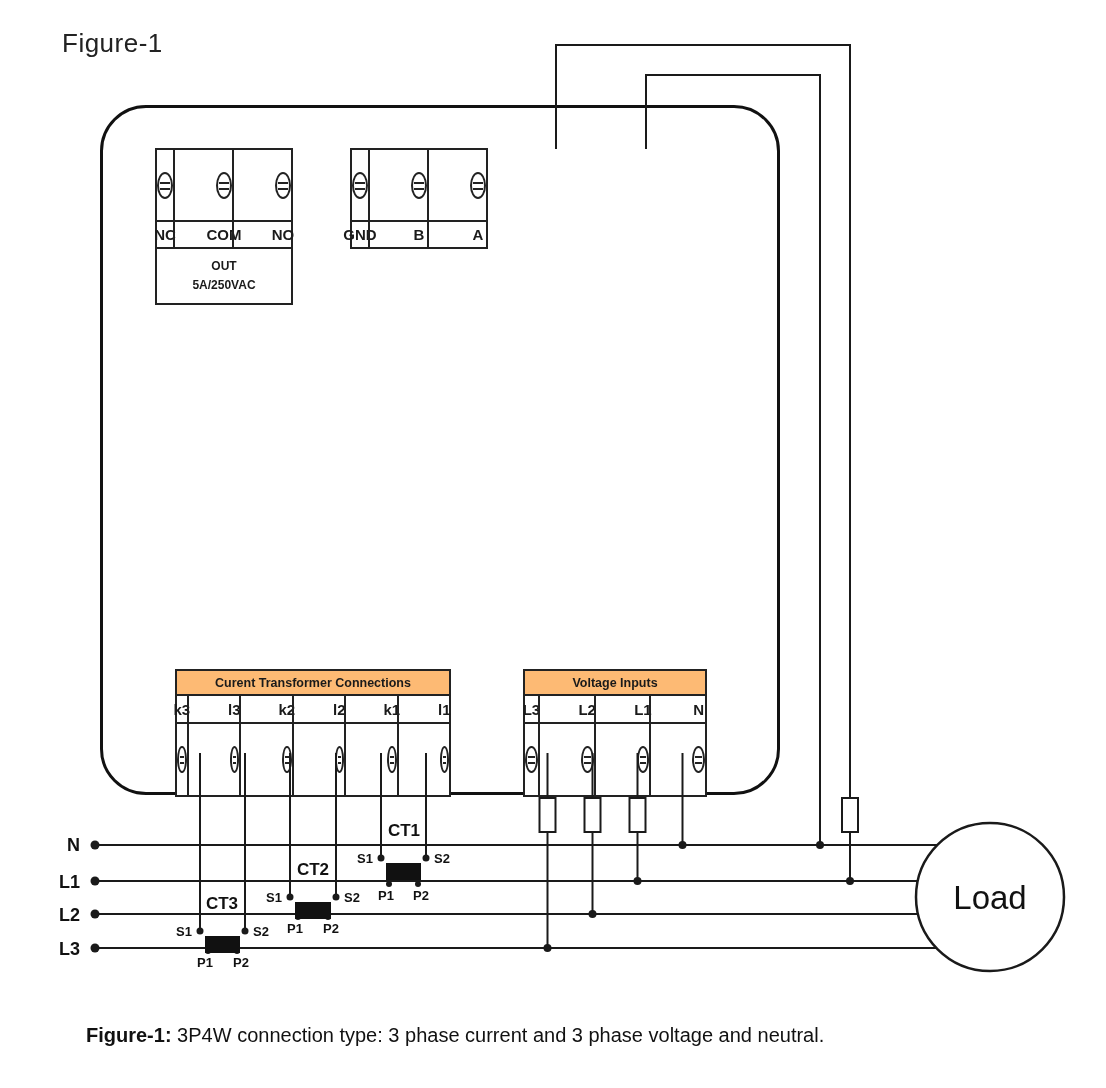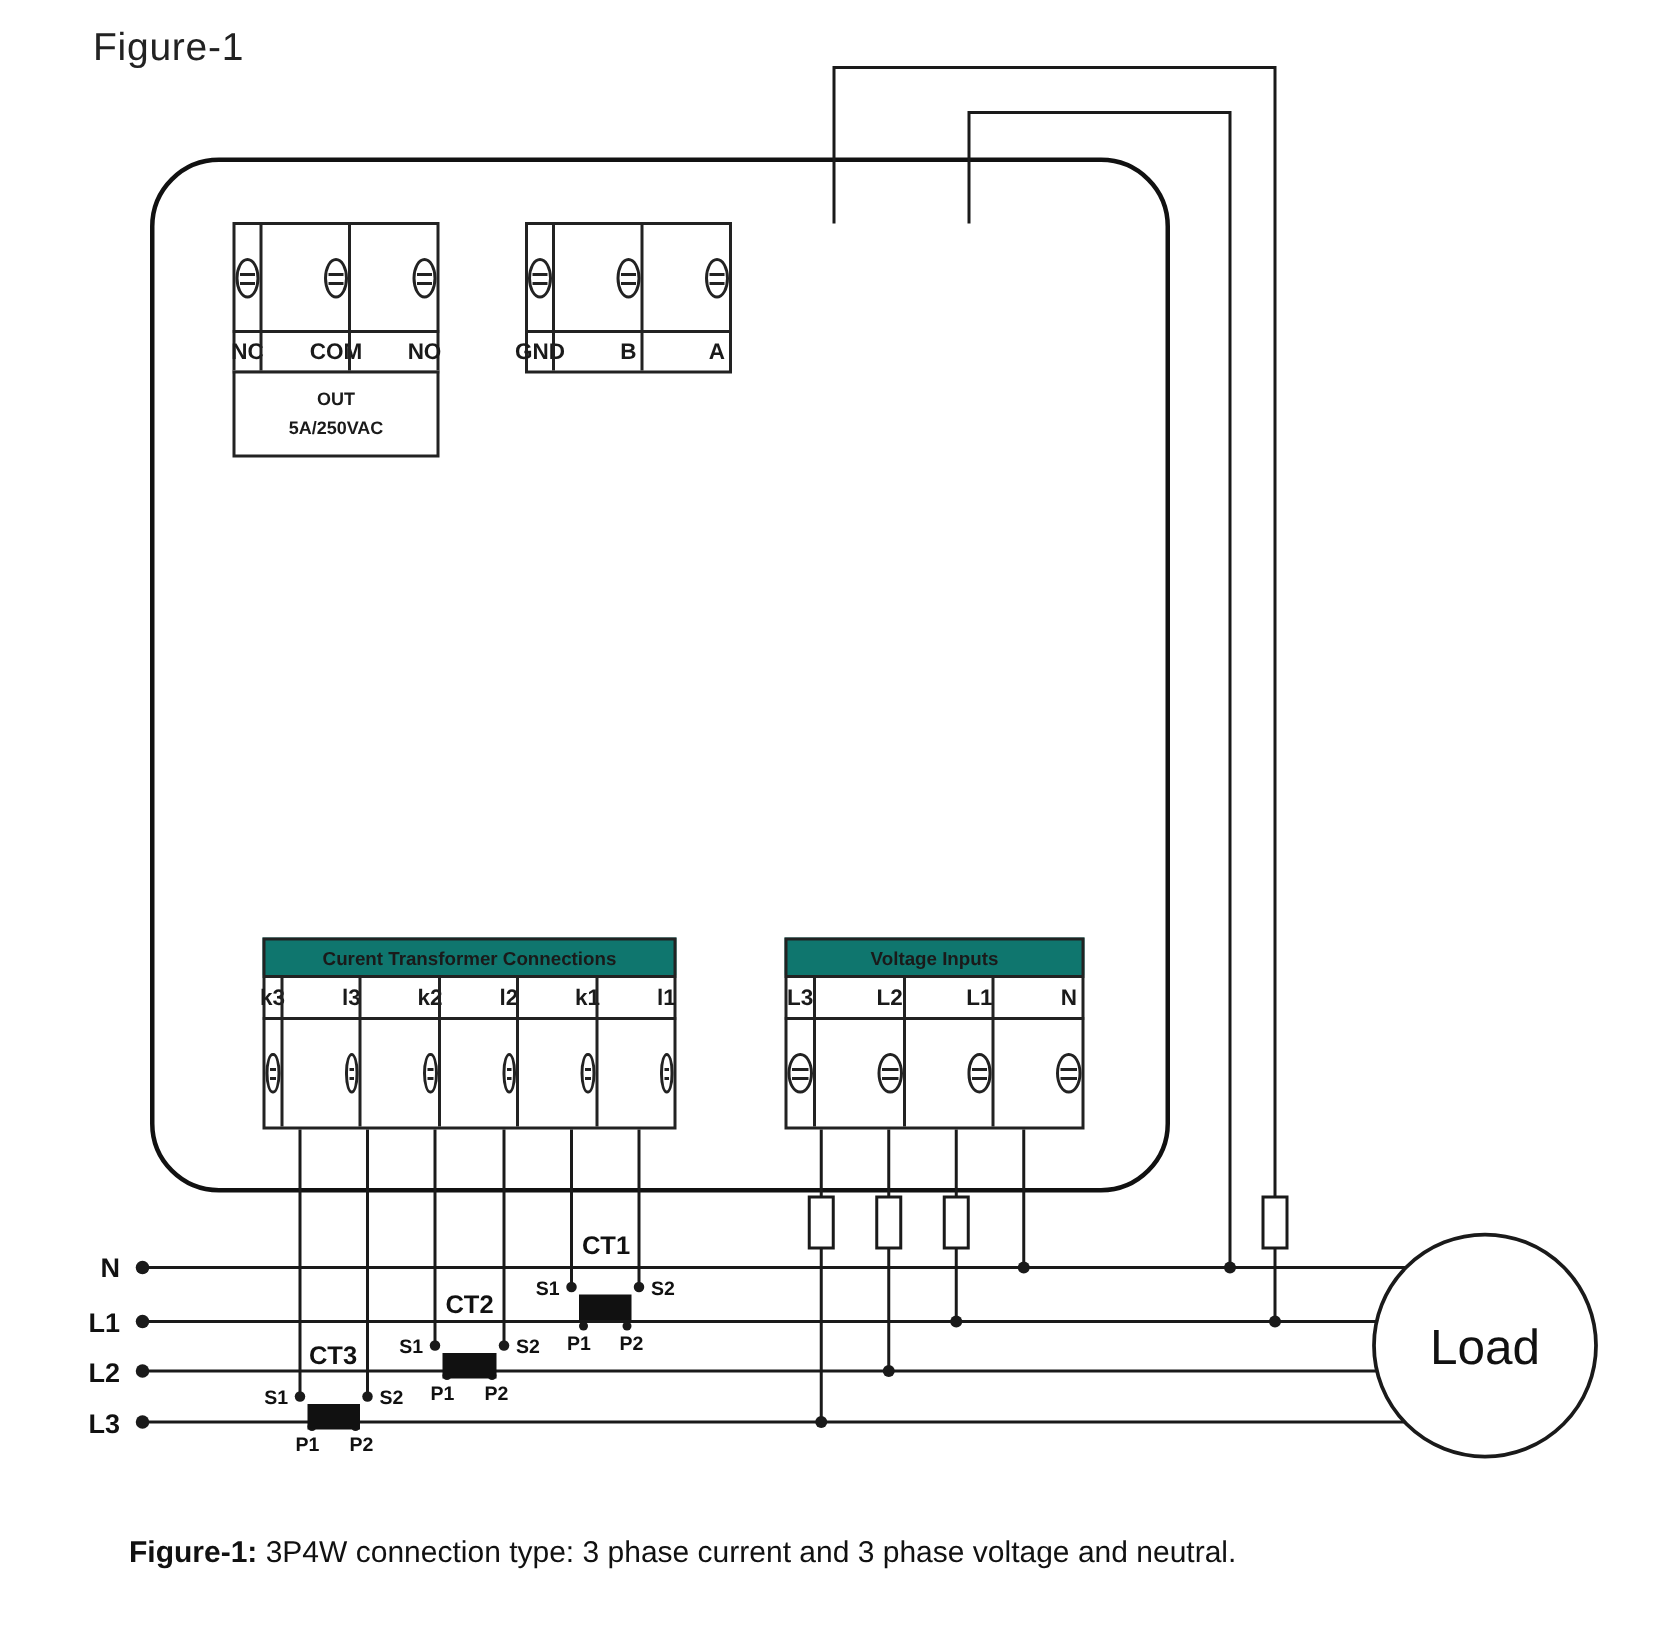--- a/index.html
+++ b/index.html
@@ -1,35 +1,35 @@
 <!DOCTYPE html>
 <html><head>
 <meta charset="utf-8">
 <style>
   * { margin:0; padding:0; box-sizing:border-box; }
   html,body { background:#ffffff; }
   body { font-family:"Liberation Sans", sans-serif; color:#1a1a1a; }
   .stage { position:relative; width:1106px; height:1088px; background:#fff; overflow:hidden; }
 
-  .fig-title { position:absolute; left:62px; top:16px; font-size:26px; font-weight:500; letter-spacing:0.5px; color:#222; }
+  .fig-title { position:absolute; left:62px; top:28px; font-size:26px; font-weight:500; letter-spacing:0.5px; color:#222; }
 
   .device { position:absolute; left:100px; top:105px; width:680px; height:690px;
             border:3px solid #111; border-radius:46px; background:#fff; }
 
   .tblock { position:absolute; }
   .row { display:flex; border:2px solid #222; background:#fff; }
   .row + .row, .row + .desc, .header-box + .row { margin-top:-2px; }
   .cell { flex:1; display:flex; align-items:center; justify-content:center; min-width:0; }
   .cell + .cell { border-left:2px solid #222;padding-left:41px; }
   .label-row .cell { font-weight:bold; font-size:15px; }
   .desc { border:2px solid #222; background:#fff; display:flex; flex-direction:column;
           align-items:center; justify-content:center; font-weight:bold; font-size:12px;
           line-height:1.55; text-align:center; }
-  .header-box { border:2px solid #222; background:#0f766e; height:27px; display:flex;
-                align-items:center; justify-content:center; font-weight:bold; font-size:12.5px; }
+  .header-box { border:2px solid #222; background:#fdba74; height:27px; display:flex;
+                align-items:center; justify-content:center; font-weight:bold; font-size:12.5px;margin-top:44px; }
 
   .screw { width:27px; height:27px; border:2px solid #222; border-radius:50%; position:relative; background:#fff; }
   .screw::before, .screw::after { content:""; position:absolute; left:1px; right:1px; height:2px; background:#222; }
   .screw::before { top:8px; }
   .screw::after  { top:14px; }
 
   .wire-layer { position:absolute; left:0; top:0; width:1106px; height:1088px; pointer-events:none; }
 
   .caption { position:absolute; left:62px; top:1024px; font-size:20px; color:#111;margin-left:24px; }
   .caption .bold { font-weight:bold; }
@@ -111,21 +111,21 @@
         </div>
       <div class="cell">
           <span class="screw"></span>
         </div>
       <div class="cell">
           <span class="screw"></span>
         </div>
     </div>
   </div>
 
-  <div class="tblock" style="left:523px; top:625px; width:200px;">
+  <div class="tblock" style="left:523px; top:625px; width:184px;">
     <div class="header-box">Voltage Inputs</div>
     <div class="row label-row" style="height:30px;">
       <div class="cell">L3</div>
       <div class="cell">L2</div>
       <div class="cell">L1</div>
       <div class="cell">N</div>
     </div>
     <div class="row" style="height:75px;">
       <div class="cell">
           <span class="screw"></span>

